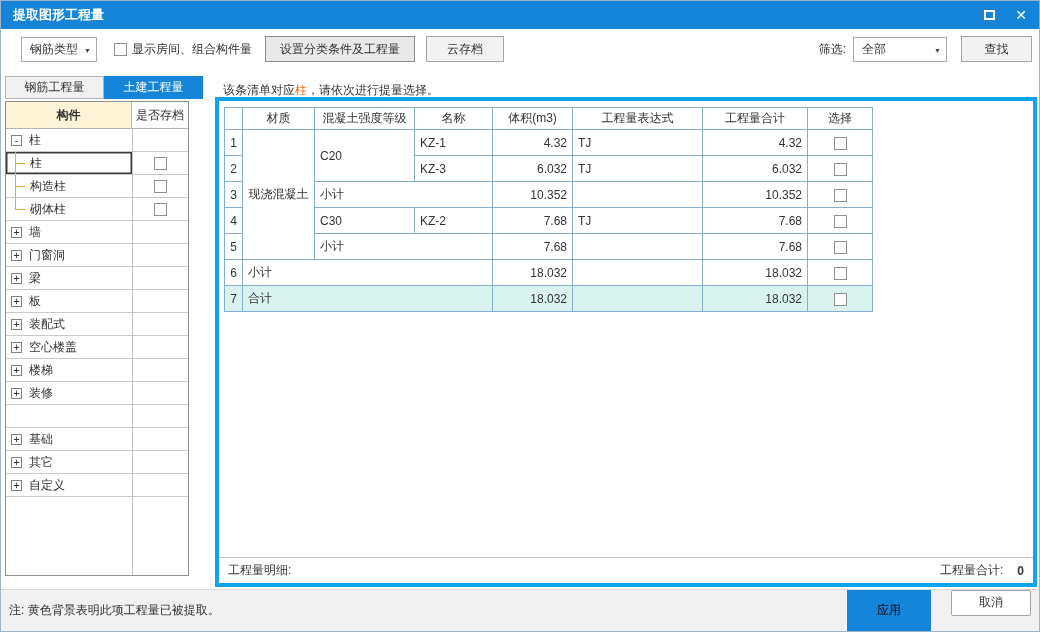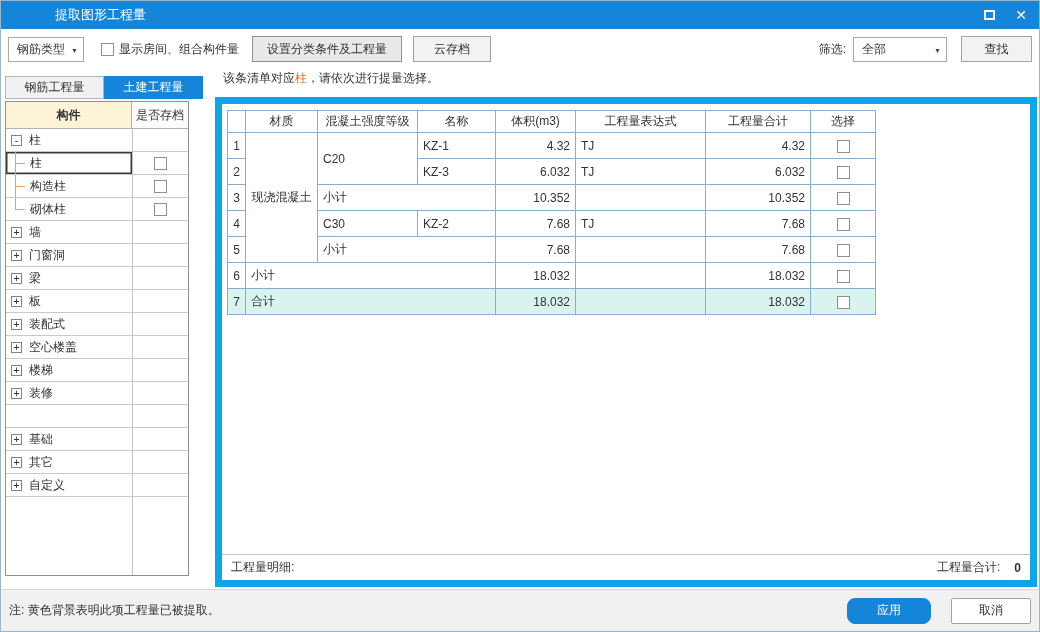--- a/index.html
+++ b/index.html
@@ -6,51 +6,51 @@
   html,body { width:1040px; height:632px; }
   body {
     position:relative; overflow:hidden; background:#fff;
     font-family:"Liberation Sans","DejaVu Sans",sans-serif; font-size:12px; color:#333;
     border:1px solid #9ab5cc;
   }
 
   
   .titlebar { position:absolute; top:0; left:0; width:100%; height:28px; background:#1485d9;
               display:flex; align-items:center; padding:0 12px; }
-  .titlebar .title { color:#fff; font-size:13px; font-weight:normal;margin-left:42px; }
+  .titlebar .title { color:#fff; font-size:13px; font-weight:bold; }
   .win-controls { margin-left:auto; display:flex; align-items:center; gap:20px; }
   .maxbox { width:11px; height:10px; border:2px solid #fff; display:inline-block; cursor:pointer; }
   .closex { color:#fff; font-size:14px; line-height:1; cursor:pointer; }
   .closex::before { content:"✕"; }
 
   
   .toolbar { position:absolute; top:28px; left:0; width:100%; height:40px;
              display:flex; align-items:center; padding:0 7px; background:#fff; }
   .dd { height:25px; border:1px solid #a9a9a9; background:#fff; display:flex; align-items:center;
         padding:0 5px 0 8px; cursor:pointer; }
   .dd .arrow { margin-left:auto; padding-left:6px; }
   .arrow::before { content:"▼"; font-size:7px; color:#444; }
   .dd-floor { width:118px; }
-  .dd-rebar { width:76px; margin-left:0; }
+  .dd-rebar { width:76px; margin-left:13px; }
   .chk-group { display:flex; align-items:center; margin-left:17px; gap:5px; cursor:pointer; }
   .cb { width:13px; height:13px; border:1px solid #8f8f8f; background:#fff; display:inline-block; flex:none; }
   .btn { height:26px; border:1px solid #a3a3a3; background:#f2f2f2; display:flex; align-items:center;
          justify-content:center; padding:0 14px; cursor:pointer; }
   .btn-set { margin-left:13px; background:#e9e9e9; border-color:#8f8f8f; }
   .btn-cloud { margin-left:11px; min-width:78px; }
   .toolbar-right { margin-left:auto; display:flex; align-items:center; gap:7px; }
   .dd-filter { width:94px; }
   .btn-find { min-width:71px; margin-left:7px; }
 
   
   .tabs { position:absolute; top:75px; left:4px; display:flex; }
   .tab { height:23px; min-width:99px; padding:0 12px; display:flex; align-items:center; justify-content:center;
          background:#f1f1f1; border:1px solid #b4b4b4; cursor:pointer; }
   .tab.active { background:#1485d9; border-color:#1485d9; color:#fff; }
-  .hint { position:absolute; top:69px; left:222px; }
+  .hint { position:absolute; top:81px; left:222px; }
   .hint .hl-part { color:#ff6a00; }
 
   
   .left-panel { position:absolute; left:4px; top:100px; width:184px; height:475px;
                 border:1px solid #8f8f8f; background:#fff; }
   .lp-header { display:flex; height:27px; border-bottom:1px solid #b3b3b3; }
   .lp-header .h1 { width:126px; background:#fdf3d7; font-weight:bold; display:flex; align-items:center;
                    justify-content:center; border-right:1px solid #b3b3b3; }
   .lp-header .h2 { flex:1; display:flex; align-items:center; justify-content:center; background:#fcfcfc; }
   .lp-body { position:relative; height:calc(100% - 27px); }
@@ -65,43 +65,43 @@
   .expander.plus::before { content:"+"; }
   .expander.minus::before { content:"-"; }
   .connector { width:13px; margin-left:9px; align-self:stretch; position:relative; flex:none; }
   .connector::before { content:""; position:absolute; left:0; top:0; bottom:0; width:1px; background:#efa23d; }
   .connector.last::before { bottom:50%; }
   .connector::after { content:""; position:absolute; left:0; top:50%; width:10px; height:1px; background:#efa23d; }
   .tree-row .lbl { margin-left:2px; }
 
   
   .right-panel { position:absolute; left:214px; top:96px; width:822px; height:490px;
-                 border:7px solid #0ea5e9; background:#fff; }
+                 border:4px solid #0ea5e9; background:#fff; }
   table.qty { border-collapse:collapse; table-layout:fixed; margin:6px 0 0 5px; }
   .qty th, .qty td { border:1px solid #85aed0; background:#fff; padding:0 5px; overflow:hidden; white-space:nowrap; }
   .qty th { height:22px; text-align:center; font-weight:normal; }
   .qty td { height:26px; }
   .qty td.num { text-align:center; padding:0 2px; }
   .qty td.ctr { text-align:center; }
   .qty td.tr { text-align:right; }
   .qty td.tl { text-align:left; }
   .qty tr.hl td { background:#d9f3ef; }
   .qty td.ck { text-align:center; }
   .qty td.ck .cb { vertical-align:middle; }
   .rp-footer { position:absolute; left:0; bottom:0; width:100%; height:26px; border-top:1px solid #c4c4c4;
                display:flex; align-items:center; padding:0 9px; background:#fff; }
   .rp-footer .total-group { margin-left:auto; display:flex; align-items:center; gap:14px; }
   .rp-footer .total-value { font-weight:bold; }
 
   
   .bottom-bar { position:absolute; left:0; bottom:0; width:100%; height:42px; background:#f1f1f1;
                 border-top:1px solid #d8d8d8; display:flex; align-items:center; padding:0 8px; }
   .bottom-buttons { margin-left:auto; display:flex; gap:11px; }
-  .btn-apply { width:84px; height:26px; background:#1485d9; color:#ffffff; border:1px solid #1485d9;
-               border-radius:8px; display:flex; align-items:center; justify-content:center; cursor:pointer; }
+  .btn-apply { width:84px; height:42px; background:#1485d9; color:#000000; border:1px solid #1485d9;
+               border-radius:0; display:flex; align-items:center; justify-content:center; cursor:pointer; }
   .btn-cancel { width:80px; height:26px; background:#fff; border:1px solid #a3a3a3; border-radius:2px;
                 display:flex; align-items:center; justify-content:center; cursor:pointer;margin-left:9px; }
 </style>
 </head>
 <body>
 
 <div class="titlebar">
   <span class="title">提取图形工程量</span>
   <div class="win-controls">
     <span class="maxbox"></span>

